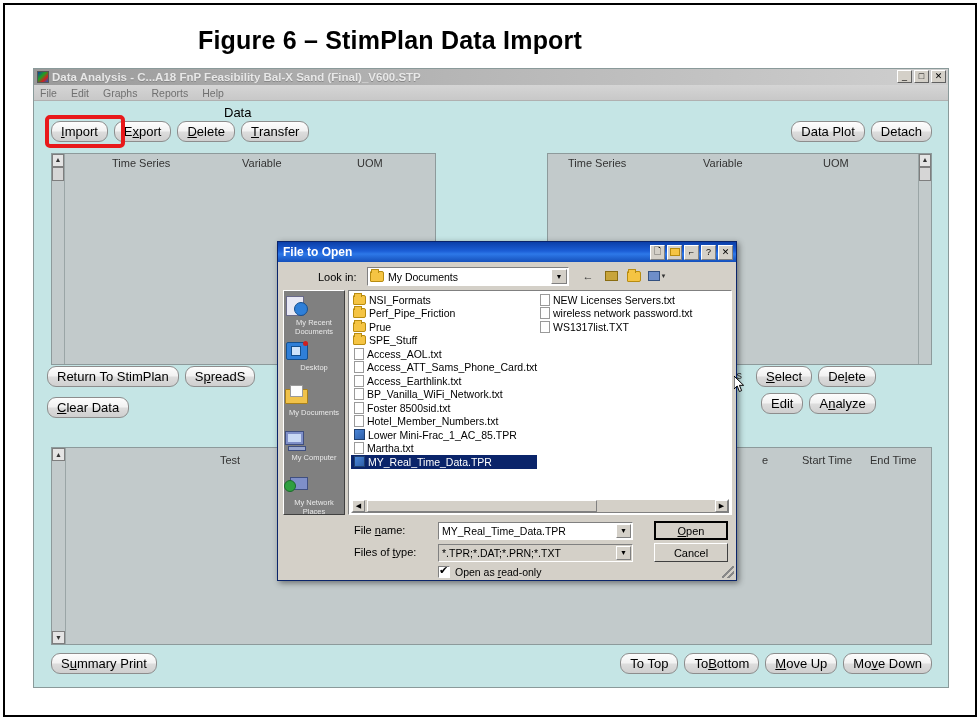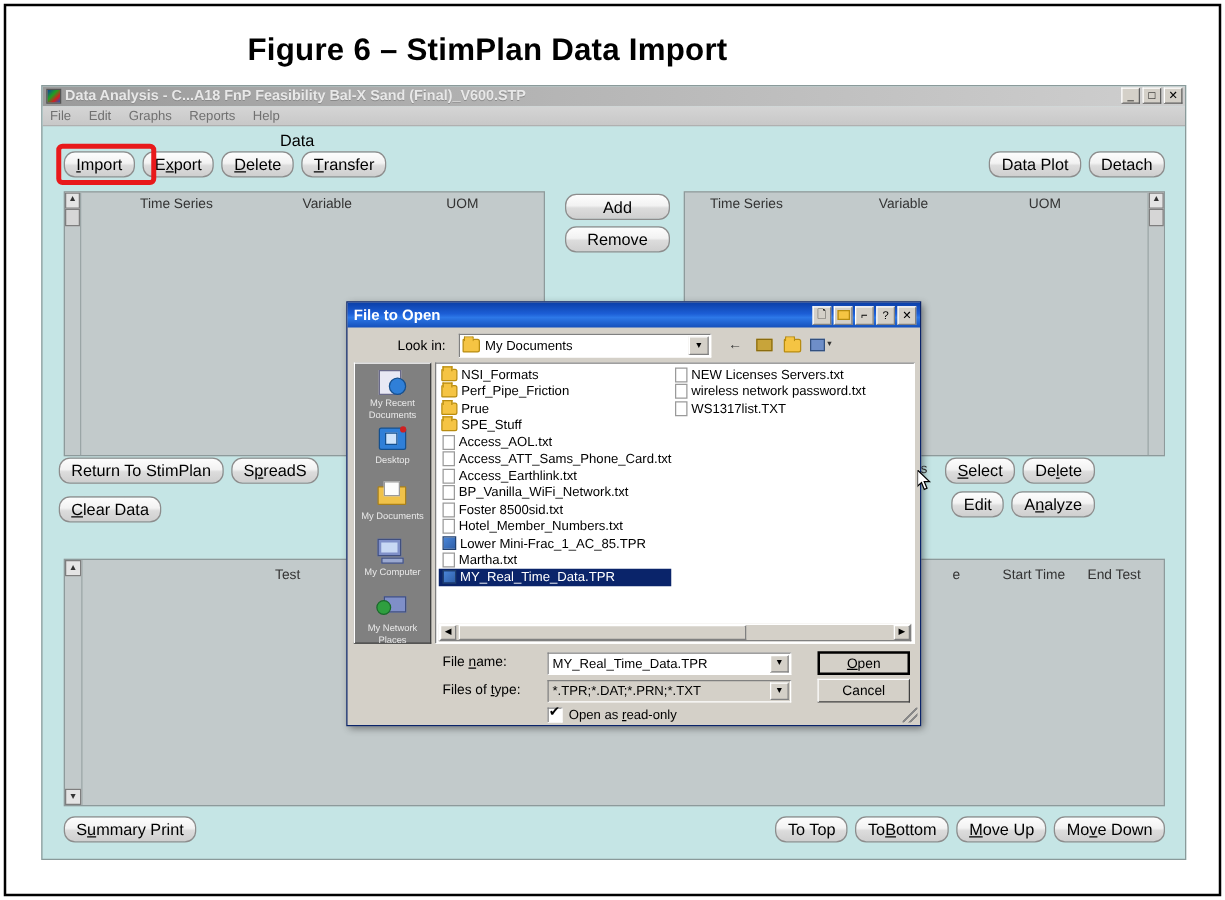--- a/index.html
+++ b/index.html
@@ -270,21 +270,21 @@
   #fd-places {
     position: absolute; left: 5px; top: 48px;
     width: 62px; height: 225px;
     background: #808080;
     border: 1px solid #fff;
     border-right-color: #404040; border-bottom-color: #404040;
     padding-top: 3px;
   }
   .place {
     width: 100%; height: 43px;
-    display: flex; flex-direction: column; align-items: center; justify-content: flex-start;
+    display: flex; flex-direction: column; align-items: flex-start; justify-content: flex-start;
     margin-bottom: 2px;
   }
   .place .pi { width: 26px; height: 24px; position: relative; }
   .place .pl {
     font-size: 7.5px; color: #e8e8e8; text-align: center; line-height: 8.5px;
     margin-top: 1px; width: 60px;
   }
   #fd-filelist {
     position: absolute; left: 70px; top: 48px;
     width: 384px; height: 225px;
@@ -445,24 +445,20 @@
         <span style="left:60px">Time Series</span>
         <span style="left:190px">Variable</span>
         <span style="left:305px">UOM</span>
       </div>
       <div class="vscroll" style="left:0;right:auto;border-left:none;border-right:1px solid #9aa5a6;">
         <div class="thumb">▲</div>
         <div class="thumb lower"></div>
       </div>
     </div>
 
-    <div id="addremove">
-      <div class="jbtn">Add</div>
-      <div class="jbtn">Remove</div>
-    </div>
 
     <div class="listpanel" id="list-right">
       <div class="list-header">
         <span style="left:20px">Time Series</span>
         <span style="left:155px">Variable</span>
         <span style="left:275px">UOM</span>
       </div>
       <div class="vscroll">
         <div class="thumb">▲</div>
         <div class="thumb lower"></div>
@@ -493,21 +489,21 @@
     </div>
 
     <div id="bottom-panel">
       <div id="bottom-scroll">
         <div class="arrow up">▲</div>
         <div class="arrow down">▼</div>
       </div>
       <div class="bh" style="left:168px">Test</div>
       <div class="bh" style="left:710px">e</div>
       <div class="bh" style="left:750px">Start Time</div>
-      <div class="bh" style="left:818px">End Test</div>
+      <div class="bh" style="left:818px">End Time</div>
     </div>
 
     <div id="bottom-buttons-left">
       <div class="jbtn">S<u class="mn">u</u>mmary Print</div>
     </div>
 
     <div id="bottom-buttons-right">
       <div class="jbtn">To Top</div>
       <div class="jbtn">To <u class="mn">B</u>ottom</div>
       <div class="jbtn"><u class="mn">M</u>ove Up</div>

